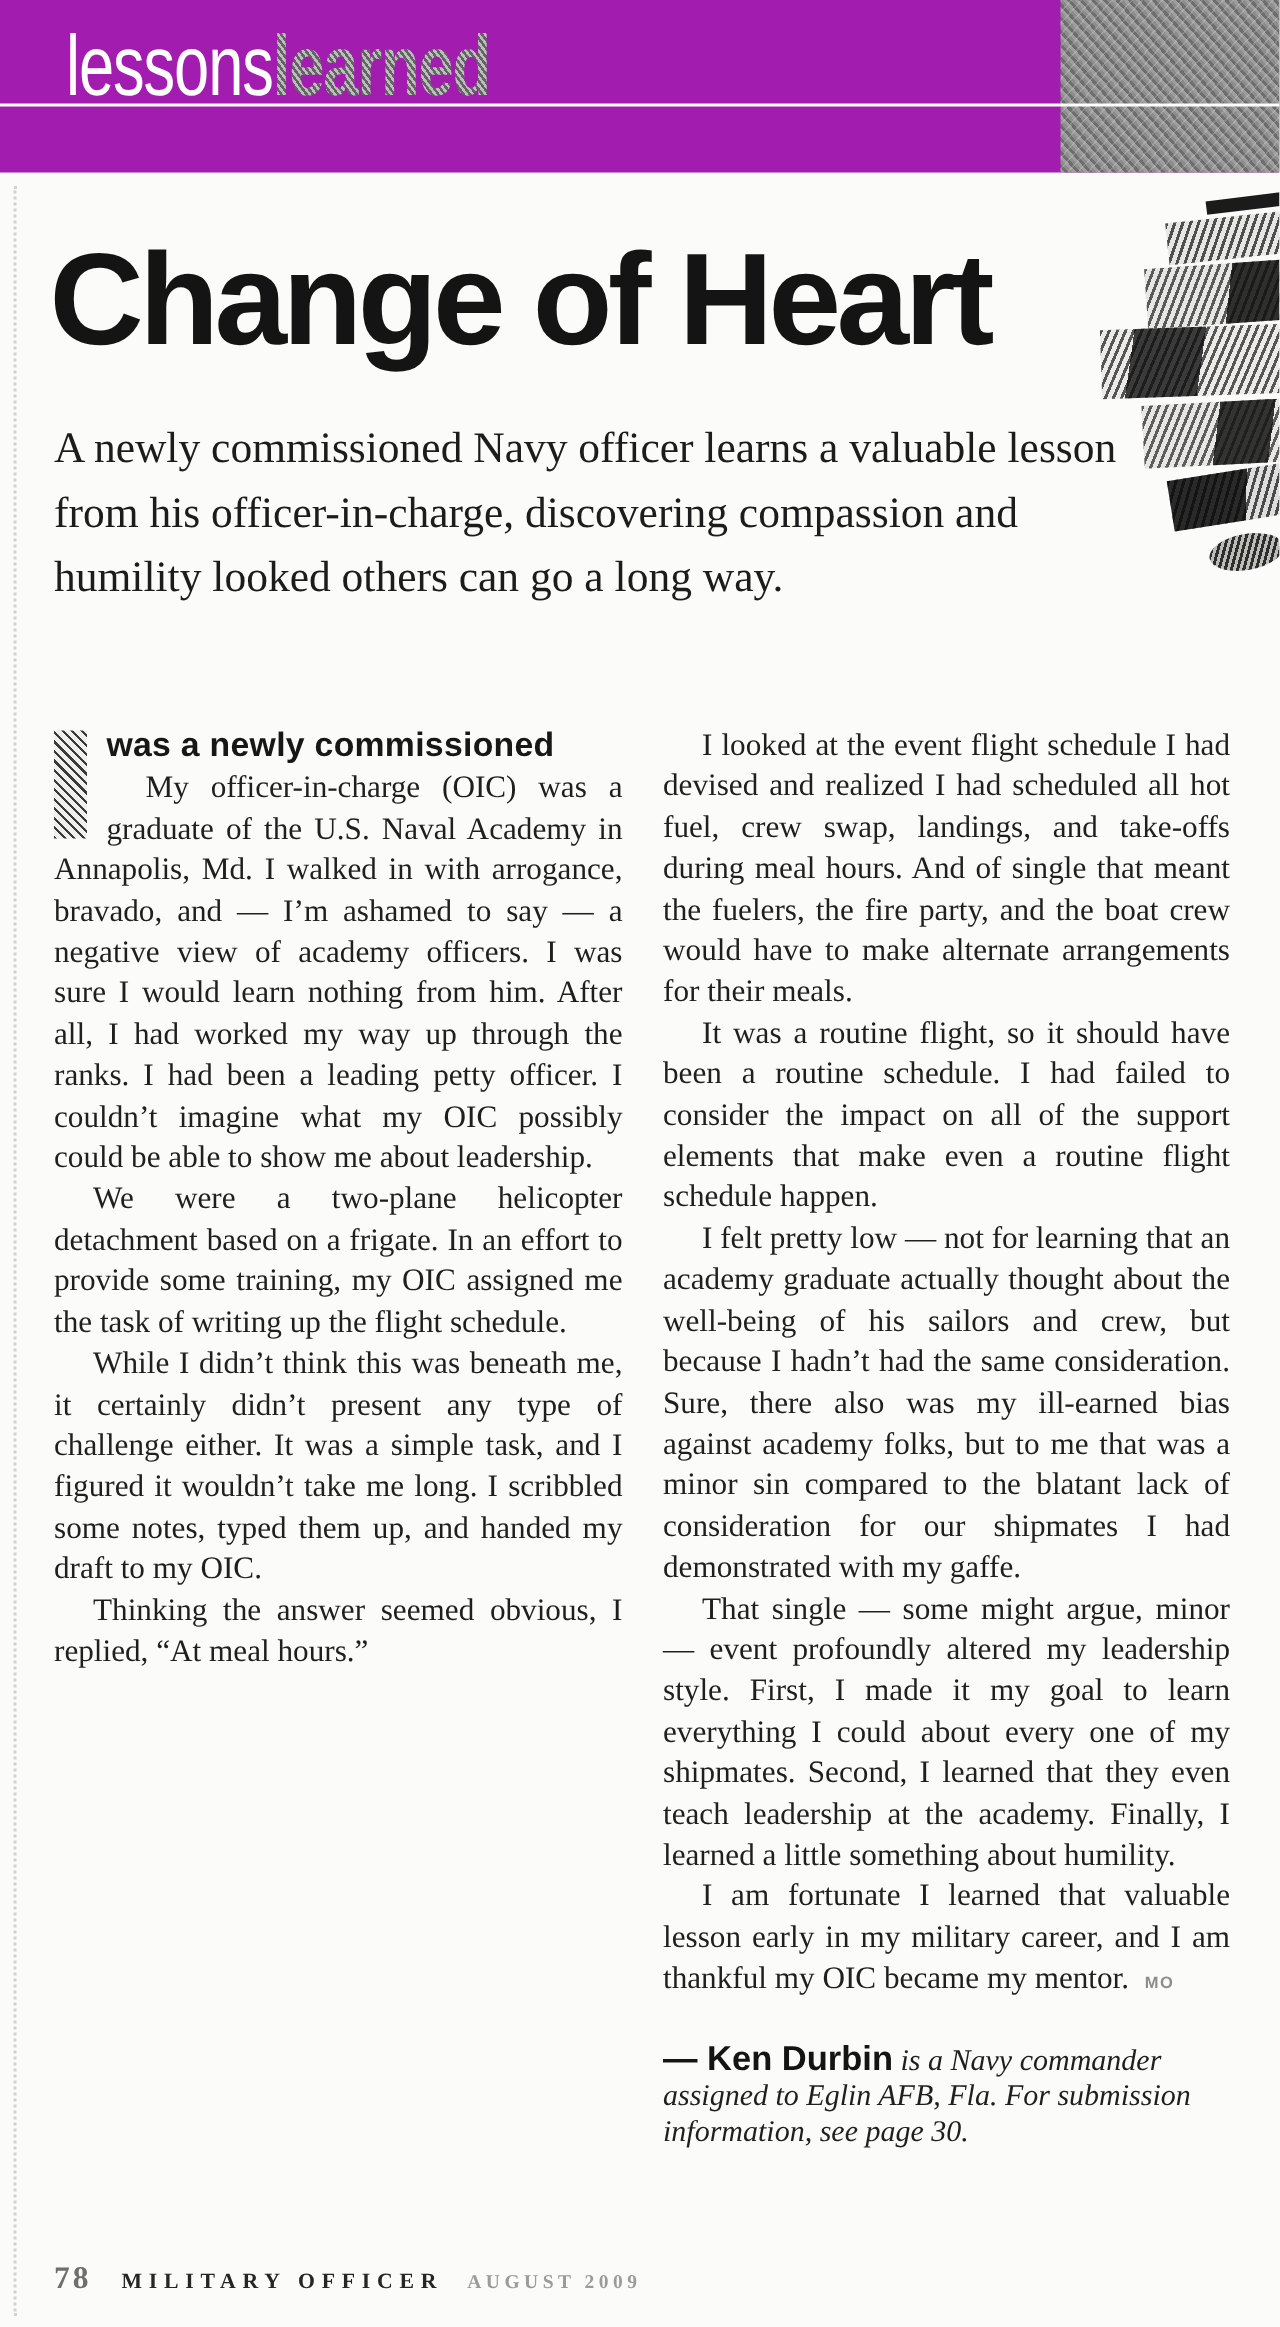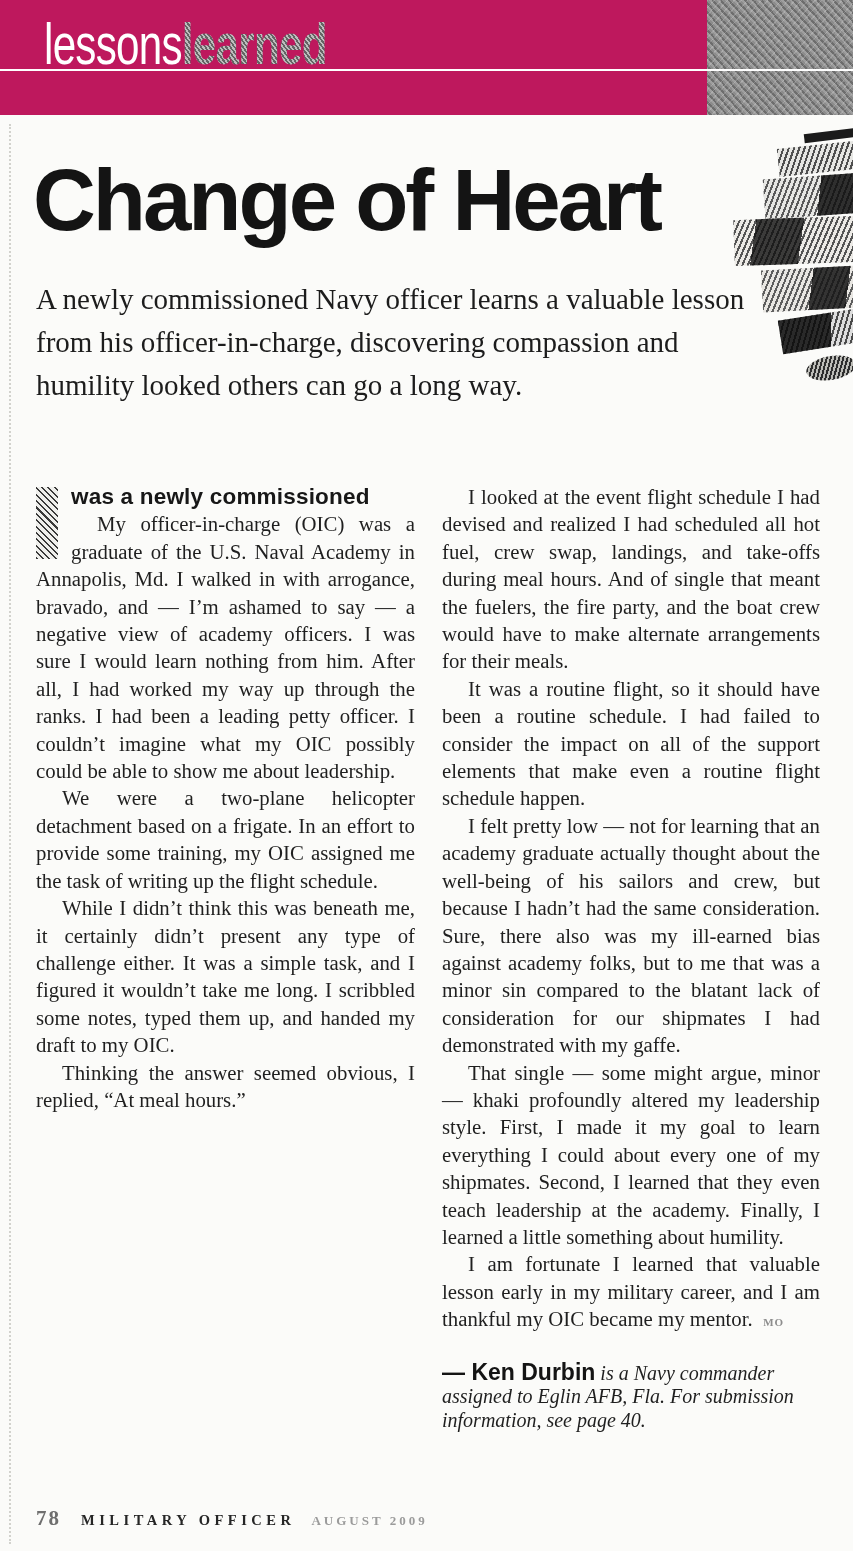--- a/index.html
+++ b/index.html
@@ -2,21 +2,21 @@
 <html lang="en"><head>
 <meta charset="utf-8">
 <style>
   html,body{margin:0;padding:0}
   body{
     width:853px;height:1551px;position:relative;overflow:hidden;
     background:#fbfbf9;color:#1f1f1f;
     font-family:"Liberation Serif",serif;
   }
   
-  .header{position:absolute;left:0;top:0;width:853px;height:115px;background:#be185d}
+  .header{position:absolute;left:0;top:0;width:853px;height:115px;background:#a21caf}
   .brand{position:absolute;left:44px;top:16px;font-family:"Liberation Sans",sans-serif;
     font-size:57px;line-height:1;white-space:nowrap;transform:scaleX(.74);transform-origin:left top}
   .brand-light{color:#ffffff;font-weight:400;letter-spacing:-1px}
   .brand-bold{color:#9c9c9c;font-weight:700;letter-spacing:-1px}
   @supports ((-webkit-background-clip:text)){
     .brand-bold{background:repeating-linear-gradient(45deg,#bdbdbd 0 2px,#646464 2px 4px);
       -webkit-background-clip:text;color:transparent}
   }
   .header-line{position:absolute;left:0;top:69px;width:853px;height:2px;background:#ffffff;z-index:4}
   .twill{position:absolute;right:0;top:0;width:146px;height:115px;
@@ -56,21 +56,21 @@
   .col-left{left:36px}
   .col-right{left:442px;width:378px}
   p.body-p{margin:0;font-size:20.8px;line-height:27.4px;text-align:justify;
     text-indent:26px;hyphens:auto;color:#1f1f1f}
   p.body-p.lead{text-indent:0}
   .dropcap{float:left;width:22px;height:72px;margin:4px 13px 0 0;overflow:hidden;
     color:transparent;font-size:60px;
     background:repeating-linear-gradient(45deg,#3a3a3a 0 1.5px,#efefec 1.5px 4.5px)}
   .lead-bold{font-family:"Liberation Sans",sans-serif;font-weight:700;
     font-size:22.5px;letter-spacing:.2px;color:#171717}
-  .endmark{font-family:Liberation Serif, serif;font-size:11px;font-weight:700;
+  .endmark{font-family:Liberation Sans, sans-serif;font-size:11px;font-weight:700;
     color:#8d8d8d;letter-spacing:1px}
   
   .byline{margin:24px 0 0;font-size:20px;line-height:23.5px;text-align:left;text-indent:0}
   .byline .author{font-family:"Liberation Sans",sans-serif;font-weight:700;
     font-size:23px;font-style:normal;color:#141414}
   .byline .bio{font-style:italic}
   
   .footer{position:absolute;left:36px;top:1506px;white-space:nowrap;
     font-family:"Liberation Serif",serif}
   .page-num{font-weight:700;font-size:21px;color:#6f6f6f;letter-spacing:2px;margin-right:20px}
@@ -113,24 +113,24 @@
       <p class="body-p">While I didn’t think this was beneath me, it certainly didn’t present any type of challenge either. It was a simple task, and I figured it wouldn’t take me long. I scribbled some notes, typed them up, and handed my draft to my OIC.</p>
       <p class="body-p">Thinking the answer seemed obvious, I replied, “At meal hours.”</p>
     </div>
 </div>
 
 <div class="col col-right">
   <div>
       <p class="body-p">I looked at the event flight schedule I had devised and realized I had scheduled all hot fuel, crew swap, landings, and take-offs during meal hours. And of single that meant the fuelers, the fire party, and the boat crew would have to make alternate arrangements for their meals.</p>
       <p class="body-p">It was a routine flight, so it should have been a routine schedule. I had failed to consider the impact on all of the support elements that make even a routine flight schedule happen.</p>
       <p class="body-p">I felt pretty low — not for learning that an academy graduate actually thought about the well-being of his sailors and crew, but because I hadn’t had the same consideration. Sure, there also was my ill-earned bias against academy folks, but to me that was a minor sin compared to the blatant lack of consideration for our shipmates I had demonstrated with my gaffe.</p>
-      <p class="body-p">That single — some might argue, minor — khaki profoundly altered my leadership style. First, I made it my goal to learn everything I could about every one of my shipmates. Second, I learned that they even teach leadership at the academy. Finally, I learned a little something about humility.</p>
+      <p class="body-p">That single — some might argue, minor — event profoundly altered my leadership style. First, I made it my goal to learn everything I could about every one of my shipmates. Second, I learned that they even teach leadership at the academy. Finally, I learned a little something about humility.</p>
       <p class="body-p">I am fortunate I learned that valuable lesson early in my military career, and I am thankful my OIC became my mentor.&nbsp;&nbsp;<span class="endmark">MO</span></p>
     </div>
   <p class="byline">
     <span class="author">— Ken Durbin</span>
-    <span class="bio">is a Navy commander assigned to Eglin AFB, Fla. For submission information, see page 40.</span>
+    <span class="bio">is a Navy commander assigned to Eglin AFB, Fla. For submission information, see page 30.</span>
   </p>
 </div>
 
 <div class="footer">
   <span class="page-num">78</span><span class="mag-name">MILITARY OFFICER</span><span class="issue">AUGUST 2009</span>
 </div>
 
 </body></html>

